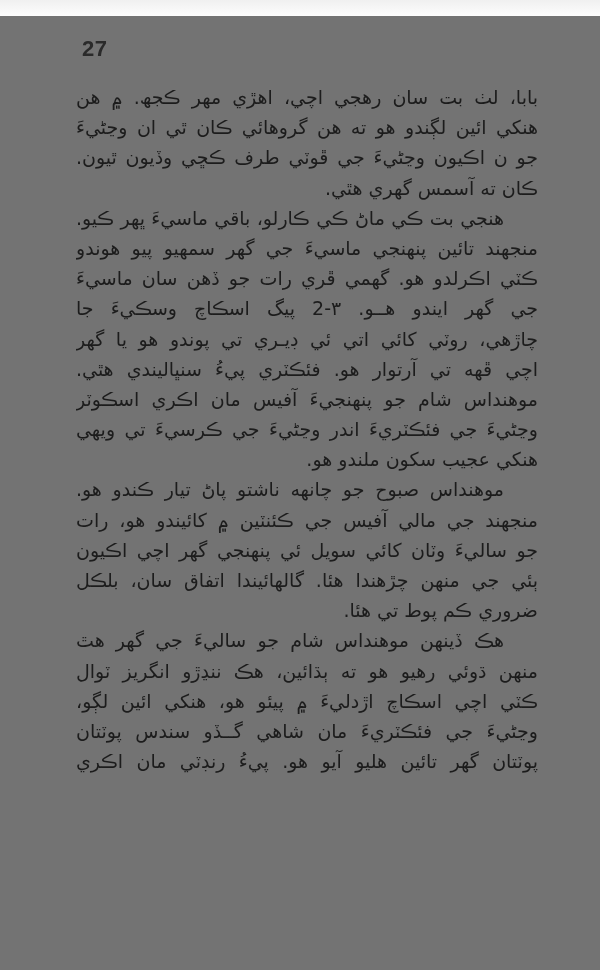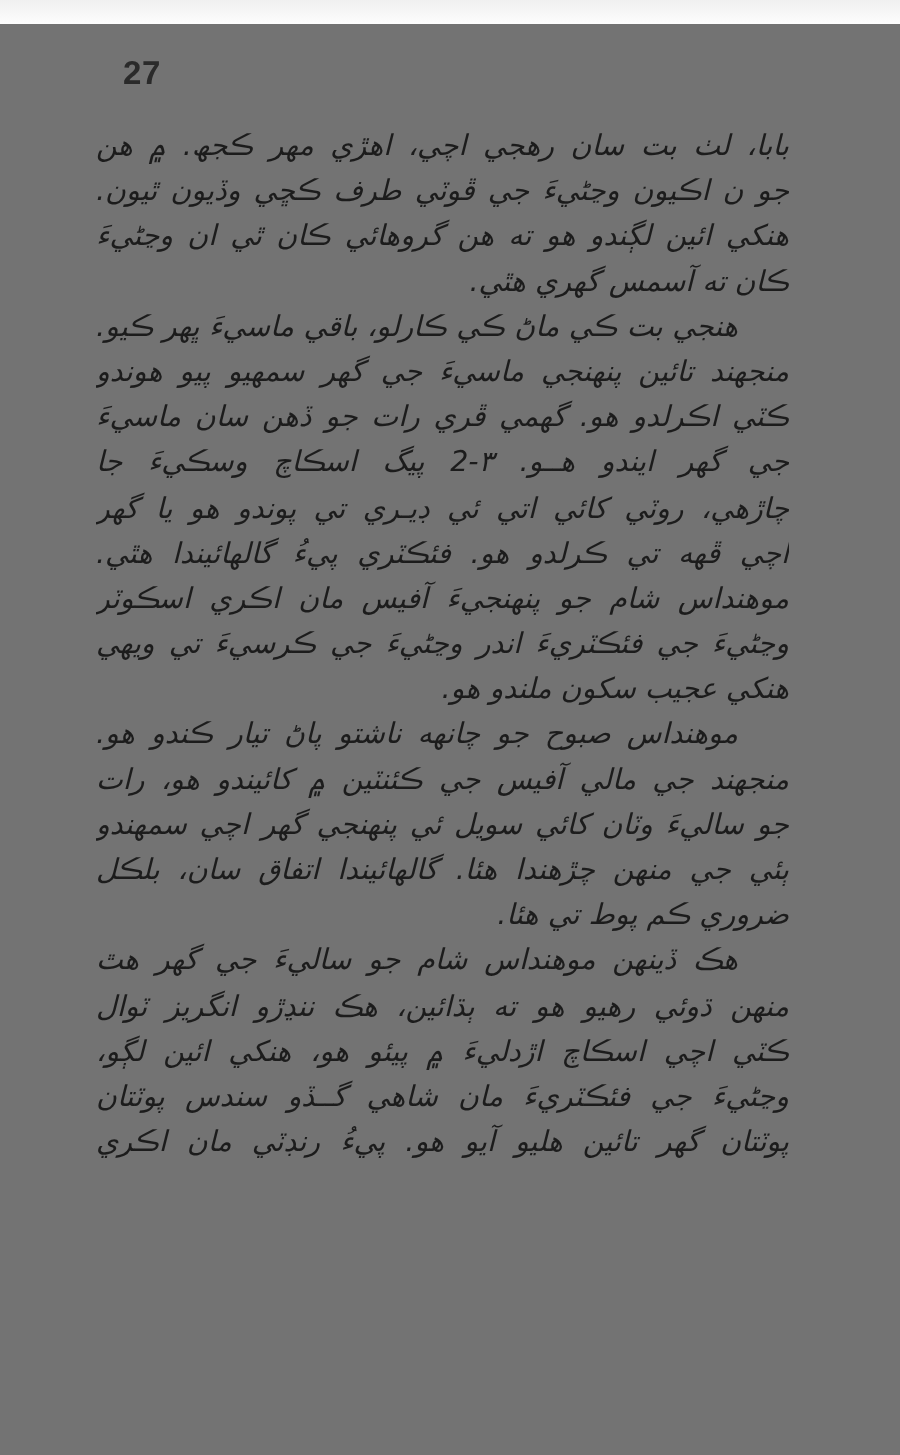--- a/index.html
+++ b/index.html
@@ -37,30 +37,29 @@
     left: 82px;
     top: 36px;
     font-family: "Liberation Sans", sans-serif;
     font-weight: bold;
     font-size: 22px;
     color: #2a2a2a;
     letter-spacing: 0.5px;
   }
   .body-text {
     position: absolute;
-    left: 64px;
+    left: 76px;
     top: 82px;
     width: 462px;
     direction: rtl;
     font-family: "DejaVu Sans", sans-serif;
     font-size: 19px;
     line-height: 30.2px;
     color: #1c1c1c;
     text-align: justify;
-    font-style: italic;
   }
   .line {
     display: block;
     white-space: nowrap;
     text-align: justify;
     text-align-last: justify;
     height: 30.2px;
     overflow: hidden;
   }
   .line.last {
@@ -75,38 +74,38 @@
 
 <div class="page">
   <div class="top-shade"></div>
   <div class="page-shadow"></div>
 
   <div class="page-number">27</div>
 
   <div class="body-text">
 
     <span class="line">بابا، لٺ بت سان رهجي اچي، اهڙي مهر ڪجھ. ۾ هن</span>
+    <span class="line">هنکي ائين لڳندو هو ته هن گروهائي ڪان ٿي ان وڃڻيءَ</span>
     <span class="line">جو ن اڪيون وڃڻيءَ جي ڦوٽي طرف ڪڇي وڏيون ٿيون.</span>
-    <span class="line">هنکي ائين لڳندو هو ته هن گروهائي ڪان ٿي ان وڃڻيءَ</span>
     <span class="line last">ڪان ته آسمس گهري هٿي.</span>
 
     <span class="line indent">هنجي بت ڪي ماڻ ڪي ڪارلو، باقي ماسيءَ ڀهر ڪيو.</span>
     <span class="line">منجهند تائين پنهنجي ماسيءَ جي گهر سمهيو پيو هوندو</span>
     <span class="line">ڪٽي اڪرلدو هو. گهمي ڦري رات جو ڏهن سان ماسيءَ</span>
     <span class="line">جي گهر ايندو هــو. ٣-2 پيگ اسڪاچ وسڪيءَ جا</span>
     <span class="line">چاڙهي، روٽي کائي اتي ئي ڊيـري تي پوندو هو يا گهر</span>
-    <span class="line">اچي ڦهه تي ڪرلدو هو. فئڪٽري پيءُ گالهائيندا هٿي.</span>
+    <span class="line">اچي ڦهه تي آرتوار هو. فئڪٽري پيءُ سنڀاليندي هٿي.</span>
 
     <span class="line">موهنداس شام جو پنهنجيءَ آفيس مان اڪري اسڪوٽر</span>
     <span class="line">وڃڻيءَ جي فئڪٽريءَ اندر وڃڻيءَ جي ڪرسيءَ تي ويهي</span>
     <span class="line last">هنکي عجيب سکون ملندو هو.</span>
 
     <span class="line indent">موهنداس صبوح جو چانهه ناشتو پاڻ تيار ڪندو هو.</span>
     <span class="line">منجهند جي مالي آفيس جي ڪئنٽين ۾ کائيندو هو، رات</span>
-    <span class="line">جو ساليءَ وٽان کائي سويل ئي پنهنجي گهر اچي سمهندو</span>
+    <span class="line">جو ساليءَ وٽان کائي سويل ئي پنهنجي گهر اچي اڪيون</span>
     <span class="line">ٻئي جي منهن چڙهندا هئا. گالهائيندا اتفاق سان، بلڪل</span>
     <span class="line last">ضروري ڪم پوط تي هئا.</span>
 
     <span class="line indent">هڪ ڏينهن موهنداس شام جو ساليءَ جي گهر هٿ</span>
     <span class="line">منهن ڌوئي رهيو هو ته ٻڌائين، هڪ ننڍڙو انگريز ٽوال</span>
     <span class="line">ڪٽي اچي اسڪاچ اڙدليءَ ۾ پيئو هو، هنکي ائين لڳو،</span>
     <span class="line">وڃڻيءَ جي فئڪٽريءَ مان شاهي گــڏو سندس پوٽتان</span>
     <span class="line">پوٽتان گهر تائين هليو آيو هو. پيءُ رنڊٽي مان اڪري</span>
   </div>
 </div>

